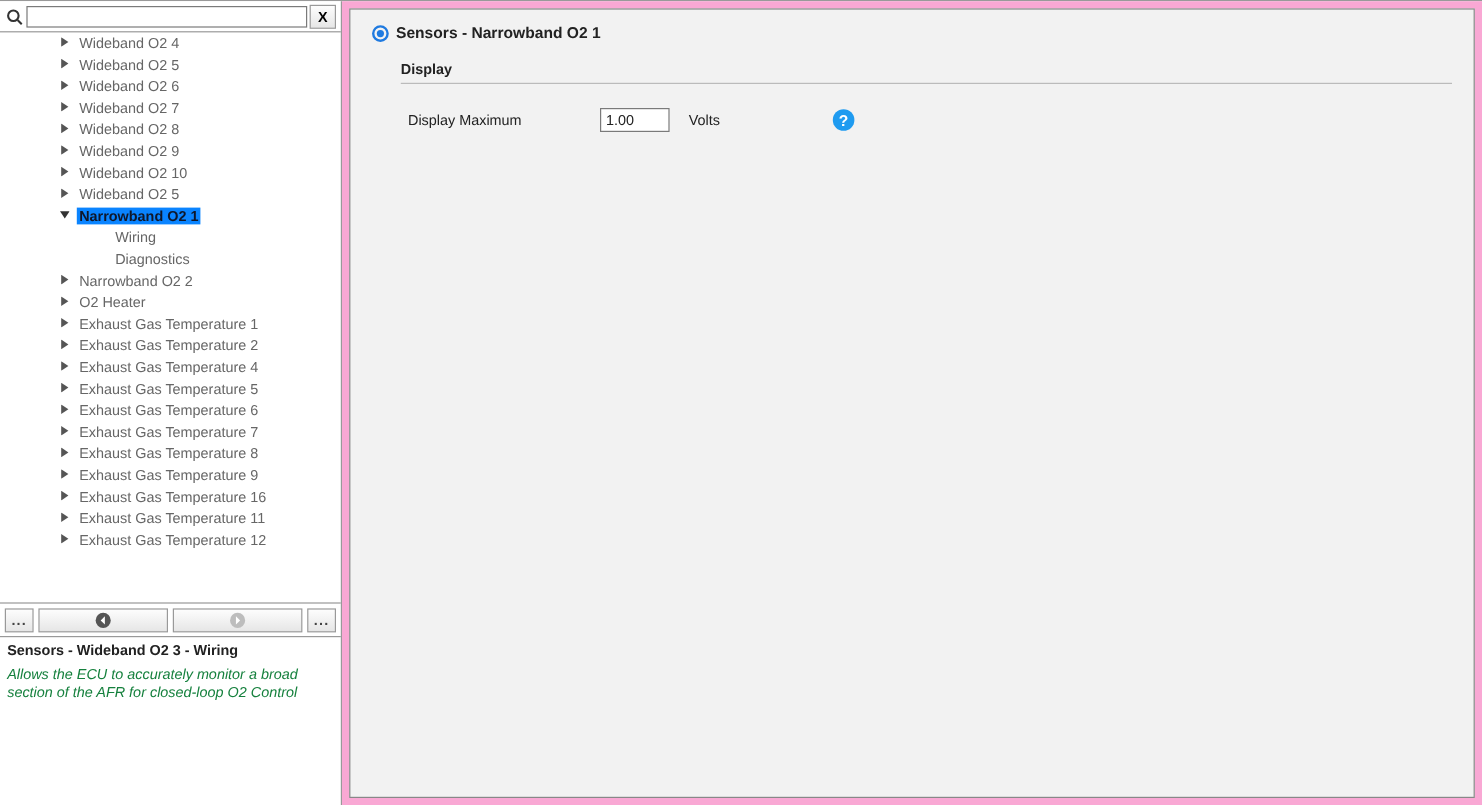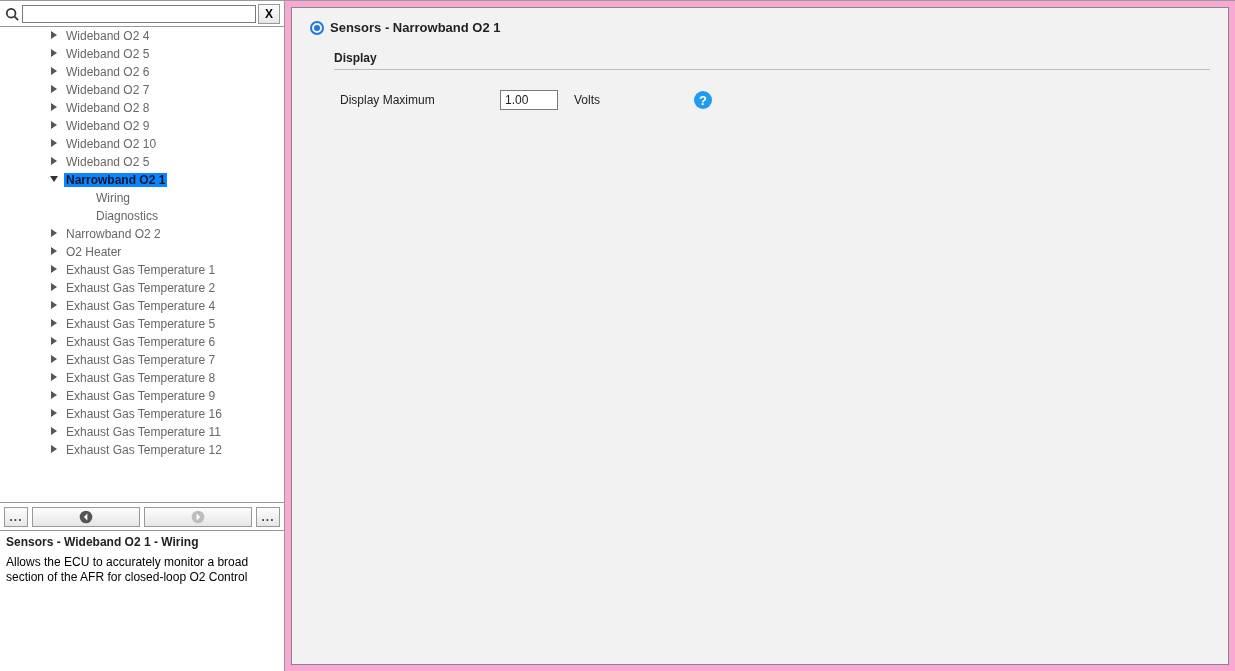--- a/index.html
+++ b/index.html
@@ -125,21 +125,21 @@
   .nav-arrow.fwd svg path { fill:#fff; }
   
   .help-pane {
     flex:0 0 auto;
     padding:4px 6px;
     height: 140px;
     overflow:hidden;
     color:#222;
   }
   .help-title { font-weight:bold; margin-bottom:6px; font-size:12px; }
-  .help-body { font-size:12px; color:#000000; line-height:1.25; }
+  .help-body { font-size:12px; color:#15803d; line-height:1.25;font-style:italic; }
   
   .right-panel {
     flex:1;
     padding: 6px;
     background:#f9a8d4;
     position:relative;
   }
   .right-inner {
     position:absolute;
     inset:6px;
@@ -425,21 +425,21 @@
       <div class="nav-btn nav-arrow fwd">
         <svg viewBox="0 0 20 20">
             <circle cx="10" cy="10" r="9"></circle>
             <path d="M8 5 L13 10 L8 15 Z"></path>
           </svg>
       </div>
       <div class="nav-btn nav-ellipsis">...</div>
     </div>
 
     <div class="help-pane">
-      <div class="help-title">Sensors - Wideband O2 1 - Wiring</div>
+      <div class="help-title">Sensors - Wideband O2 3 - Wiring</div>
       <div class="help-body">Allows the ECU to accurately monitor a broad section of the AFR for closed-loop O2 Control</div>
     </div>
 
   </div>
 
   <div class="right-panel">
     <div class="right-inner">
 
       <div class="page-title-row">
         <span class="page-title-icon"></span>

